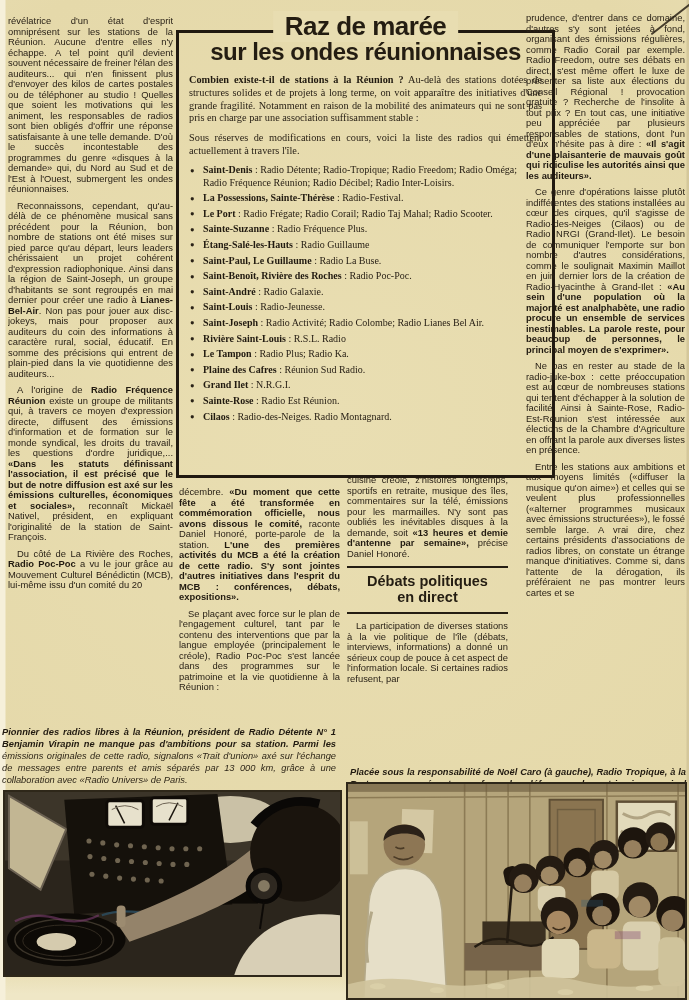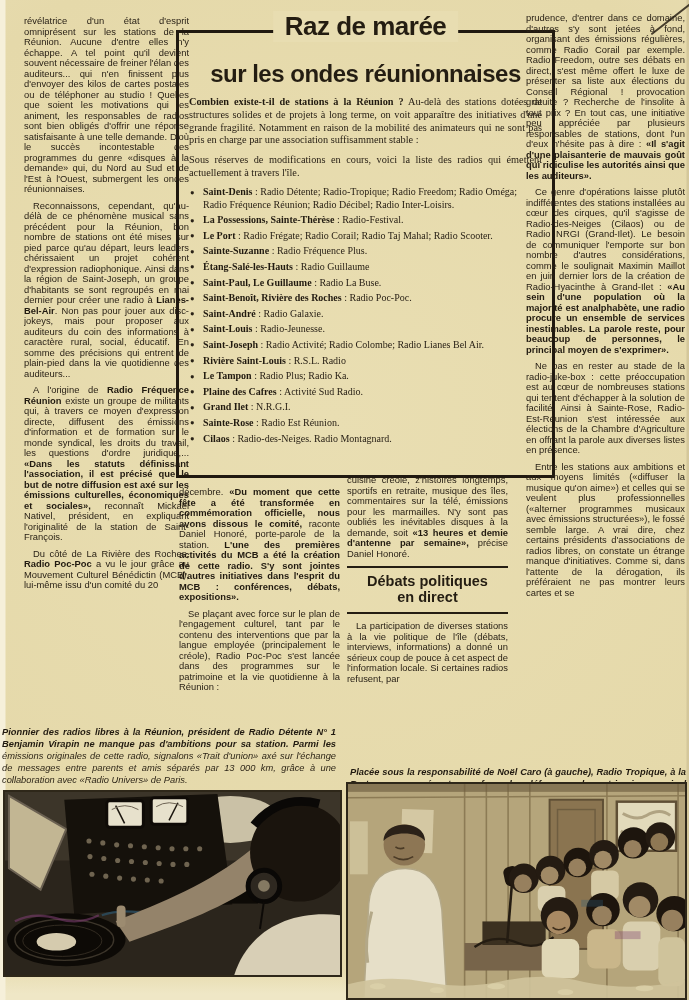--- a/index.html
+++ b/index.html
@@ -10,37 +10,37 @@
     background:
       linear-gradient(90deg,#f6f0da 0 5px,rgba(246,240,218,0) 6px),
       linear-gradient(270deg,#d4c79b 0 2px,rgba(212,199,155,0) 3px),
       linear-gradient(0deg,#efe7c6 0 6px,rgba(239,231,198,0) 30px),
       radial-gradient(130% 90% at 48% 42%,#e9deb2 0%,#e5d9aa 55%,#eee4c2 100%);
   }
   .col{position:absolute;font-size:9.4px;line-height:10.5px;text-align:justify;overflow:hidden;}
   .para{margin:0 0 6px 0;}
   .para.ind{text-indent:9px;}
   .b{font-weight:700;color:#211a10;}
-  .left-col{left:24px;top:16px;width:165px;height:702px;}
+  .left-col{left:8px;top:16px;width:165px;height:702px;}
   .right-col{left:526px;top:13px;width:159px;height:706px;}
   .mid-a{left:179px;top:487px;width:161px;height:232px;}
   .mid-b{left:347px;top:475px;width:161px;height:232px;}
 
   .feature-box{
     position:absolute;left:176px;top:30px;width:379px;height:448px;
     border:3px solid #201910;box-sizing:border-box;background:transparent;
   }
   .title1{
     position:absolute;left:50%;top:-22px;transform:translateX(-50%);
     margin:0;padding:0 12px;white-space:nowrap;
     font-size:26px;font-weight:700;letter-spacing:-0.5px;color:#241d12;
     background:#e8ddb1;
   }
   .title2{
-    margin:28px 2px 6px 2px;text-align:center;
+    margin:6px 2px 6px 2px;text-align:center;
     font-size:24px;font-weight:700;letter-spacing:-0.5px;color:#241d12;line-height:1.05;
   }
   .box-body{padding:4px 10px 0 10px;height:388px;overflow:hidden;font-family:Liberation Serif, serif;}
   .intro{margin:0 0 7px 0;font-size:10.3px;line-height:12.7px;text-align:justify;}
   .stations{list-style:none;margin:6px 0 0 0;padding:0;font-size:10px;line-height:12.2px;}
   .stations li{position:relative;padding-left:14px;margin:0 0 3.4px 0;text-align:left;}
   .stations .blt{position:absolute;left:1px;top:0.5px;font-size:7.5px;}
   .stations .plc{font-weight:700;color:#211a10;}
 
   .subhead{
@@ -91,21 +91,21 @@
           <li><span class="blt">●</span><span class="plc">Le Port</span><span> : Radio Frégate; Radio Corail; Radio Taj Mahal; Radio Scooter.</span></li>
           <li><span class="blt">●</span><span class="plc">Sainte-Suzanne</span><span> : Radio Fréquence Plus.</span></li>
           <li><span class="blt">●</span><span class="plc">Étang-Salé-les-Hauts</span><span> : Radio Guillaume</span></li>
           <li><span class="blt">●</span><span class="plc">Saint-Paul, Le Guillaume</span><span> : Radio La Buse.</span></li>
           <li><span class="blt">●</span><span class="plc">Saint-Benoît, Rivière des Roches</span><span> : Radio Poc-Poc.</span></li>
           <li><span class="blt">●</span><span class="plc">Saint-André</span><span> : Radio Galaxie.</span></li>
           <li><span class="blt">●</span><span class="plc">Saint-Louis</span><span> : Radio-Jeunesse.</span></li>
           <li><span class="blt">●</span><span class="plc">Saint-Joseph</span><span> : Radio Activité; Radio Colombe; Radio Lianes Bel Air.</span></li>
           <li><span class="blt">●</span><span class="plc">Rivière Saint-Louis</span><span> : R.S.L. Radio</span></li>
           <li><span class="blt">●</span><span class="plc">Le Tampon</span><span> : Radio Plus; Radio Ka.</span></li>
-          <li><span class="blt">●</span><span class="plc">Plaine des Cafres</span><span> : Activité Sud Radio.</span></li>
+          <li><span class="blt">●</span><span class="plc">Plaine des Cafres</span><span> : Réunion Sud Radio.</span></li>
           <li><span class="blt">●</span><span class="plc">Grand Ilet</span><span> : N.R.G.I.</span></li>
           <li><span class="blt">●</span><span class="plc">Sainte-Rose</span><span> : Radio Est Réunion.</span></li>
           <li><span class="blt">●</span><span class="plc">Cilaos</span><span> : Radio-des-Neiges.  Radio Montagnard.</span></li>
         </ul>
     </div>
   </section>
 
   <div class="col mid-a">
       <p class="para"><span>décembre. </span><span class="b">«Du moment que cette fête a été transformée en commémoration officielle, nous avons dissous le comité,</span><span> raconte Daniel Honoré, porte-parole de la station. </span><span class="b">L'une des premières activités du MCB a été la création de cette radio. S'y sont jointes d'autres initiatives dans l'esprit du MCB : conférences, débats, expositions».</span></p>
       <p class="para ind"><span>Se plaçant avec force sur le plan de l'engagement culturel, tant par le contenu des interventions que par la langue employée (principalement le créole), Radio Poc-Poc s'est lancée dans des programmes sur le patrimoine et la vie quotidienne à la Réunion :</span></p>

